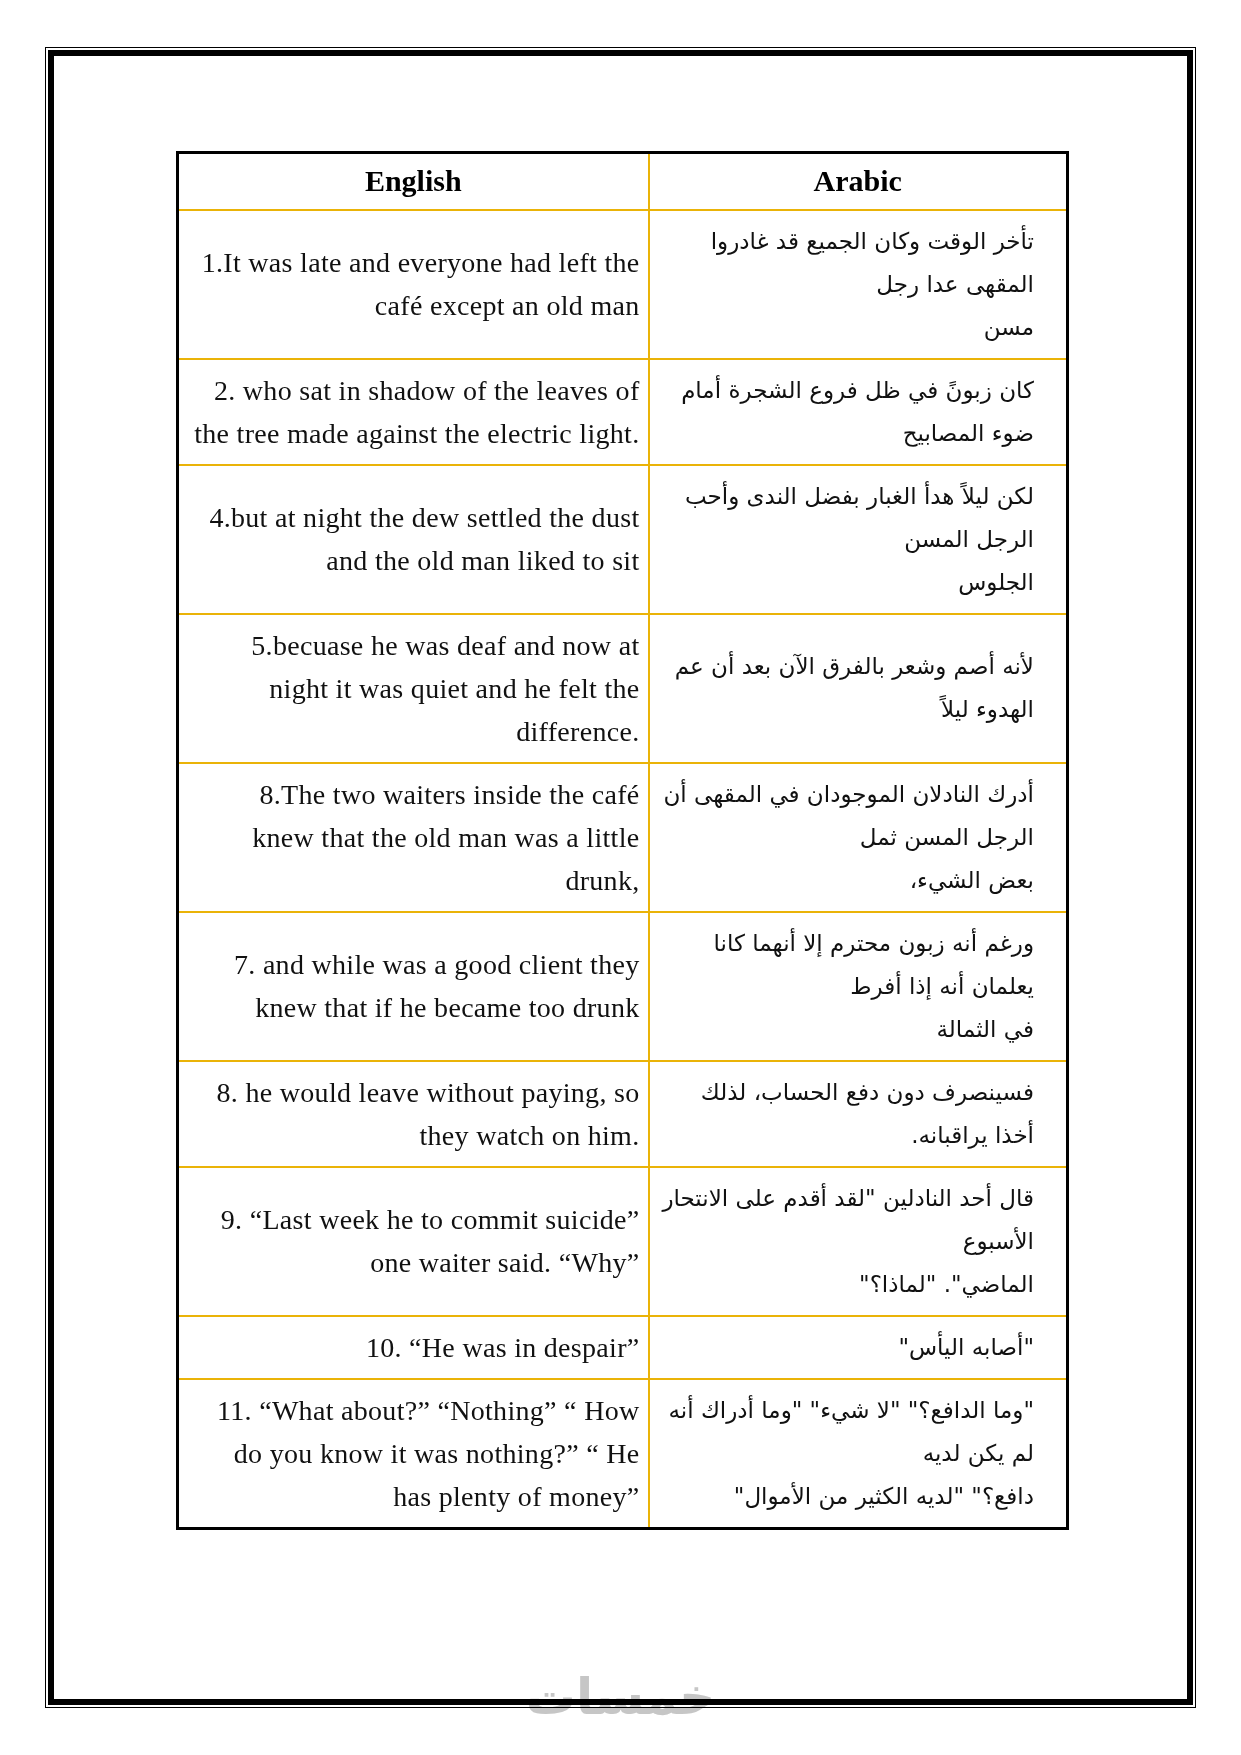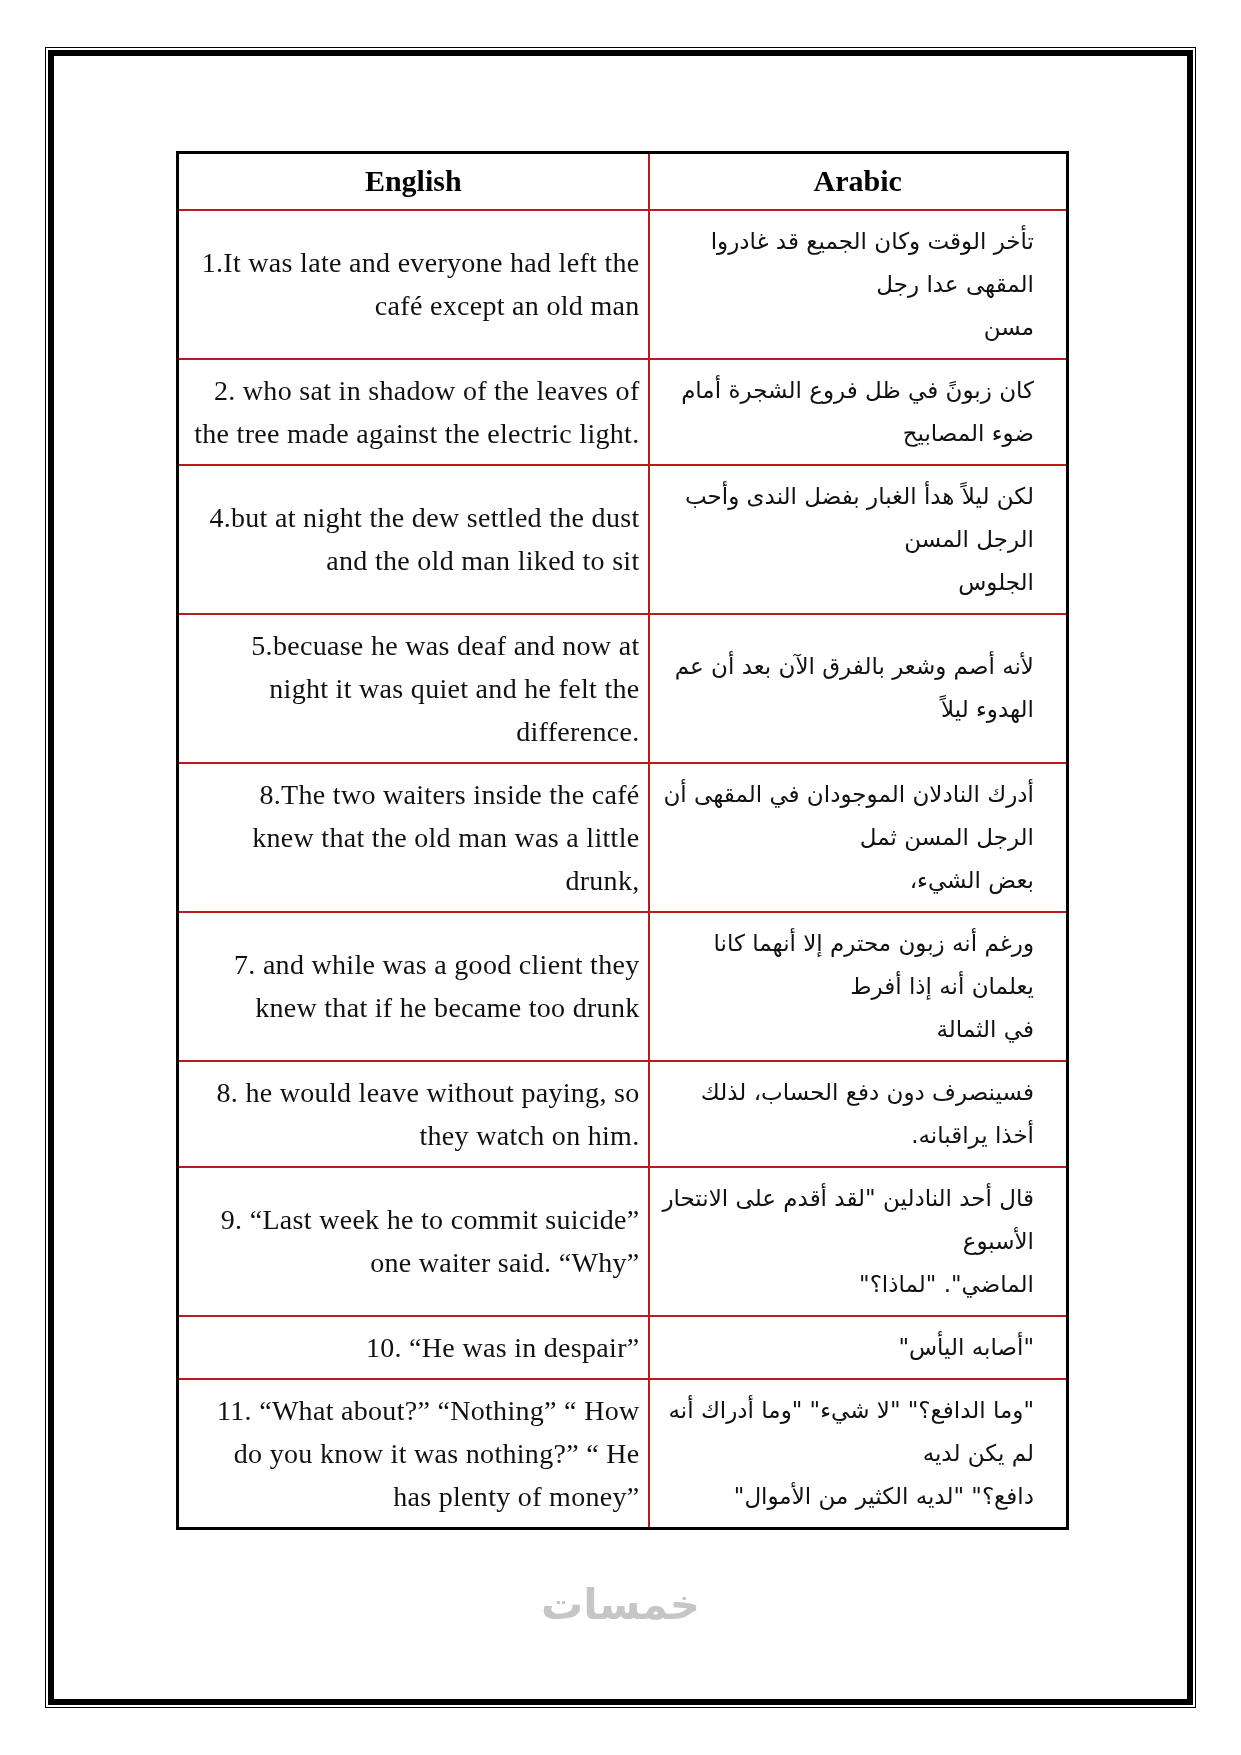--- a/index.html
+++ b/index.html
@@ -28,25 +28,25 @@
     outline-offset: 2px;
     z-index: 2;
     pointer-events: none;
   }
 
   
   .watermark {
     position: absolute;
     left: 0;
     width: 100%;
-    top: 1580px;
+    top: 1668px;
     text-align: center;
     font-family: "DejaVu Sans", sans-serif;
     font-weight: bold;
-    font-size: 42px;
+    font-size: 50px;
     color: #c6c6c6;
     z-index: 0;
     letter-spacing: 1px;
     user-select: none;
   }
 
   .table-wrap {
     position: absolute;
     left: 176px;
     top: 151px;
@@ -57,21 +57,21 @@
     border-collapse: collapse;
     table-layout: fixed;
     width: 890px;
     border: 3px solid #000;
   }
   col.c-en { width: 471px; }
   col.c-ar { width: 419px; }
 
   table.translation th,
   table.translation td {
-    border: 2px solid #b91c1c;
+    border: 2px solid #eab308;
     box-sizing: border-box;
   }
 
   th.hdr {
     height: 57px;
     font-family: "Liberation Serif", serif;
     font-size: 30px;
     font-weight: bold;
     color: #000;
     text-align: center;

